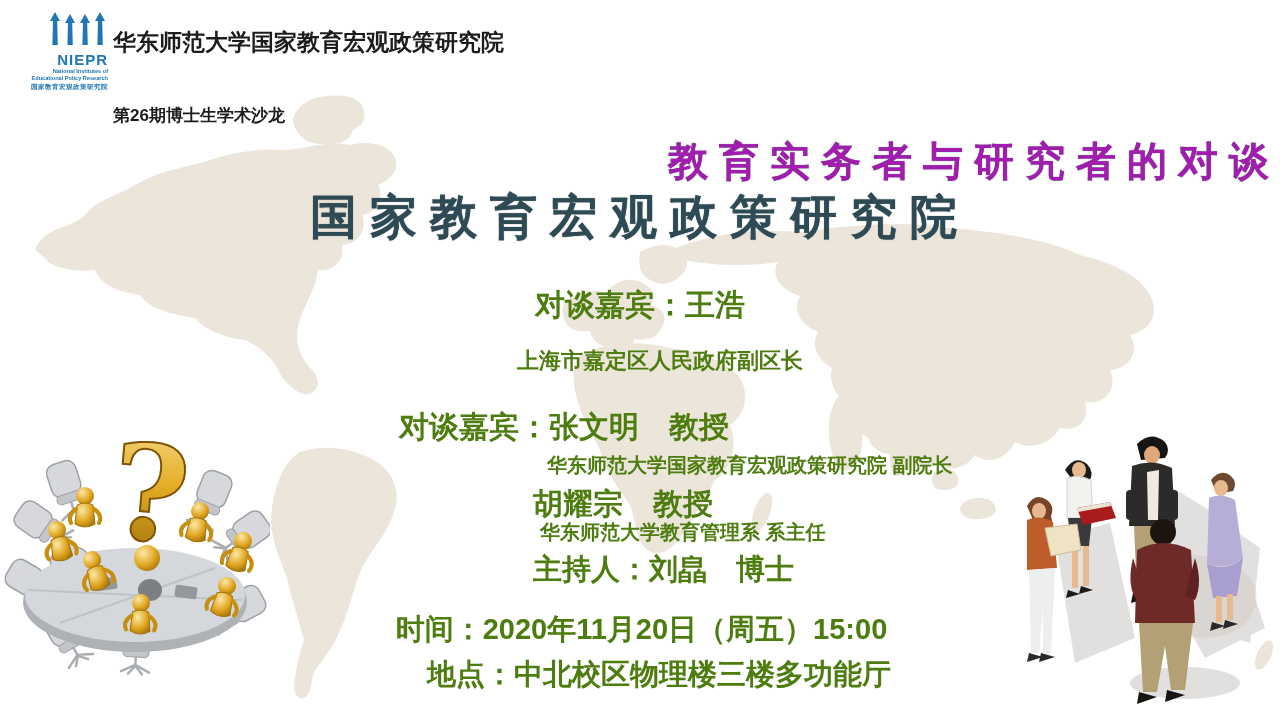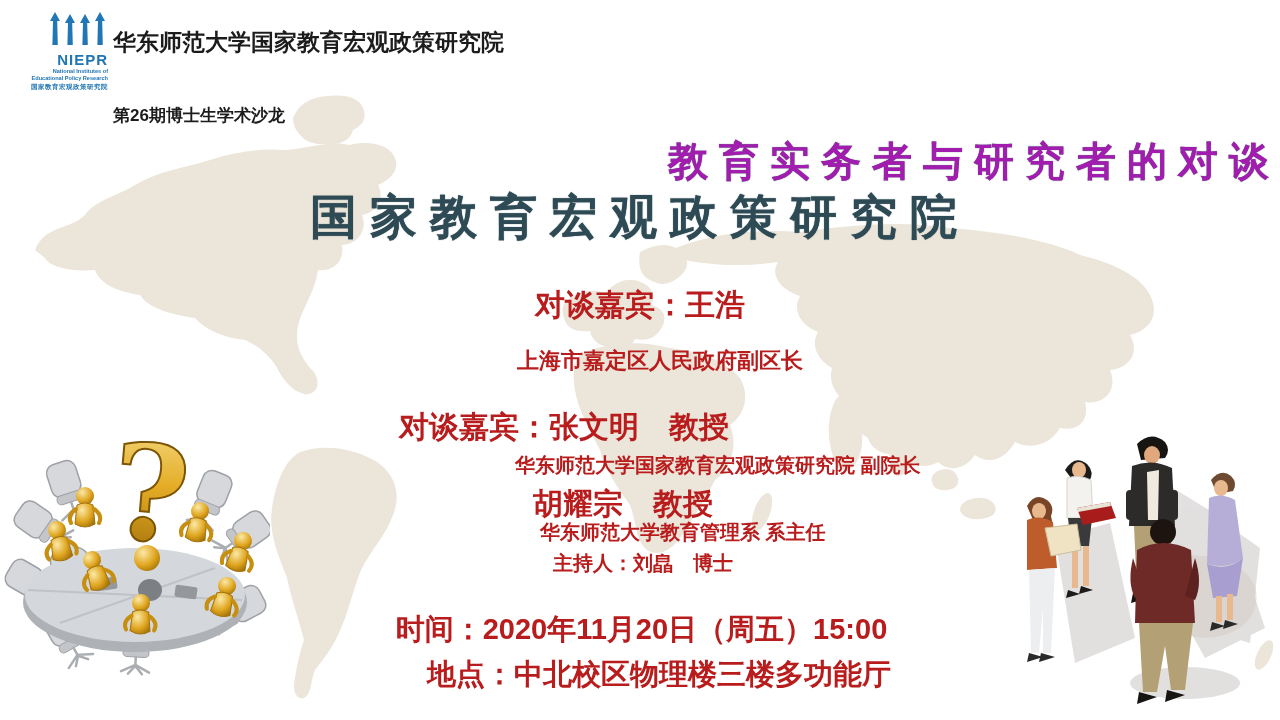--- a/index.html
+++ b/index.html
@@ -1,42 +1,42 @@
 <!DOCTYPE html>
 <html><head>
 <meta charset="utf-8">
 <style>
   html,body{margin:0;padding:0;background:#555;}
   .slide{
     position:relative;width:1280px;height:720px;background:#ffffff;
     overflow:hidden;font-family:"Liberation Sans","DejaVu Sans",sans-serif;
   }
   .map-bg{position:absolute;left:0;top:0;width:1280px;height:720px;}
-  .txt{position:absolute;white-space:nowrap;font-weight:700;color:#b91c1c;}
+  .txt{position:absolute;white-space:nowrap;font-weight:700;color:#4d7c0f;}
   
   .logo{position:absolute;left:22px;top:12px;width:86px;text-align:right;color:#2176b5;}
   .logo-abbr{font-size:15px;font-weight:700;letter-spacing:1px;margin-top:1px;}
   .logo-en{font-size:5.6px;line-height:1.25;font-weight:700;white-space:normal;}
   .logo-zh{font-size:6.5px;font-weight:700;margin-top:1px;letter-spacing:.5px;}
   .hdr1{left:113px;top:27px;font-size:23px;color:#1c1c1c;}
   .hdr2{left:113px;top:60px;font-size:17px;color:#1c1c1c;margin-top:44px;}
   
   .title-sub{left:0;right:0;top:134px;text-align:right;font-size:40px;
     letter-spacing:11px;color:#a21caf;text-shadow:0 0 1px #2e4a55;}
   .title-main{left:0;right:0;top:186px;text-align:center;font-size:47px;
     letter-spacing:13px;color:#2e4a55;text-shadow:0 0 1px #2e4a55;}
   
   .guest-line{left:0;right:0;top:285px;text-align:center;font-size:30px;}
   .guest-affil{left:517px;top:340px;font-size:22px;margin-top:6px;}
   
   .sch-label{left:399px;top:407px;font-size:30px;}
-  .sch1-affil{left:515px;top:452px;font-size:20px;}
+  .sch1-affil{left:547px;top:452px;font-size:20px;}
   .sch2{left:533px;top:484px;font-size:30px;}
   .sch2-affil{left:540px;top:519px;font-size:20px;}
-  .host-line{left:533px;top:550px;font-size:20px;margin-left:20px;}
+  .host-line{left:533px;top:550px;font-size:29px;}
   
   .foot-time{left:3px;right:0;top:610px;text-align:center;font-size:29px;}
   .foot-venue{left:0;right:0;top:655px;text-align:center;font-size:29px;padding-left:38px;}
   
   .illu-left{position:absolute;left:0px;top:418px;}
   .illu-right{position:absolute;left:1015px;top:428px;}
 </style>
 </head>
 <body>
 

